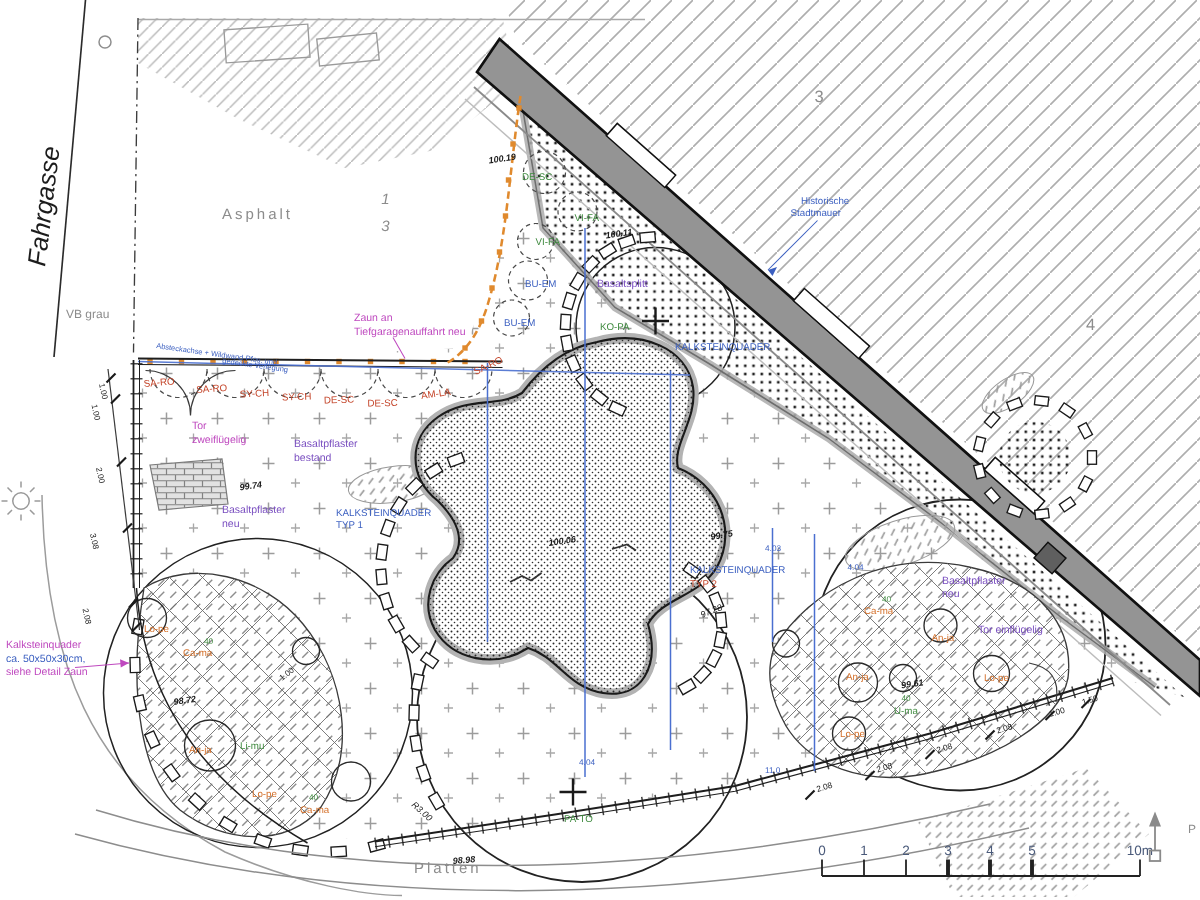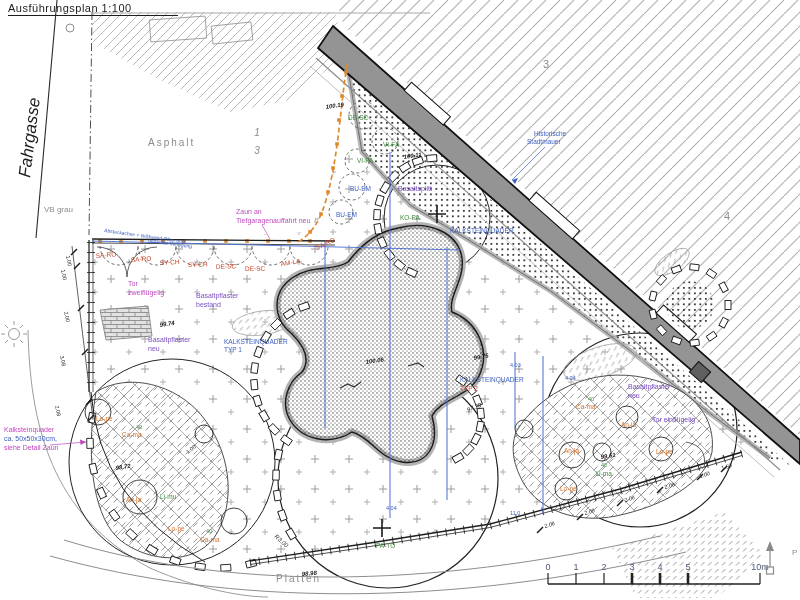--- a/index.html
+++ b/index.html
@@ -849,14 +849,13 @@
         <text x="700" y="478" fill="#1c1c1c" font-size="5.5" transform="rotate(-17 700 478)">1.00</text>
         <text x="722" y="470" fill="#1c1c1c" font-size="5.5" transform="rotate(-17 722 470)">1.50</text>
         <text x="510" y="367" fill="#3b5fc0" font-size="5.5">4.03</text>
         <text x="565" y="380" fill="#3b5fc0" font-size="5.5">4.04</text>
         <text x="386" y="510" fill="#3b5fc0" font-size="5.5">4.04</text>
         <text x="510" y="515" fill="#3b5fc0" font-size="5.5">11.0</text>
         <text x="792" y="555" fill="#8c8c8c" font-size="8">P</text>
       </g>
   </svg>
 
-  <div id="plan-title">Ausführungsplan 1:100</div>
 </div>
 
 </body></html>

